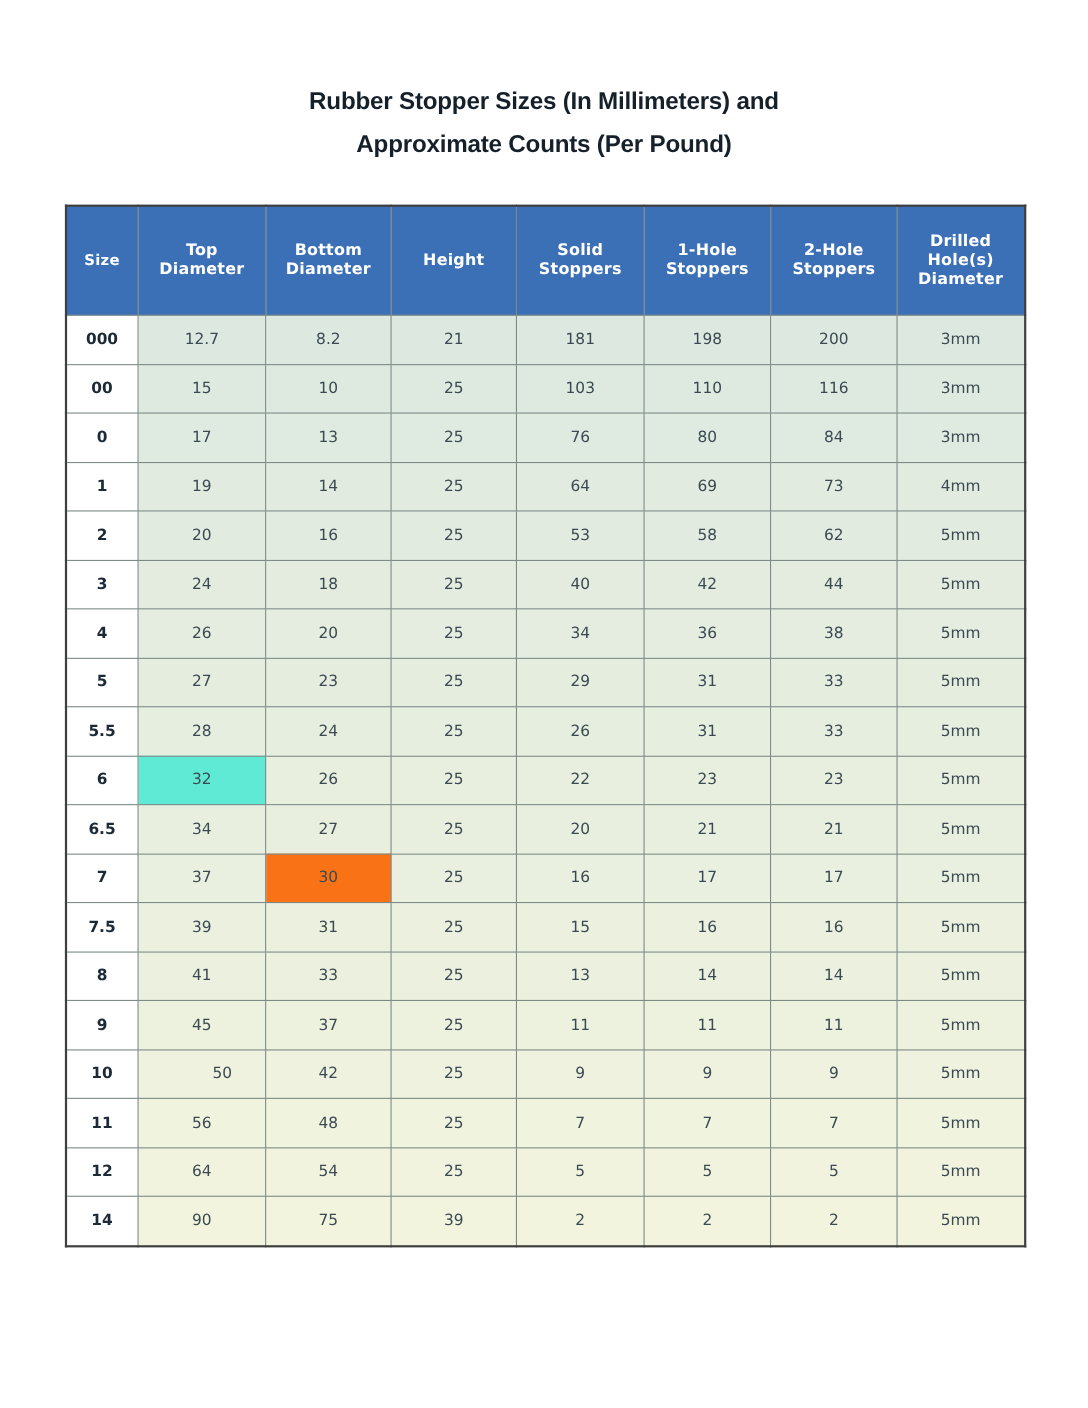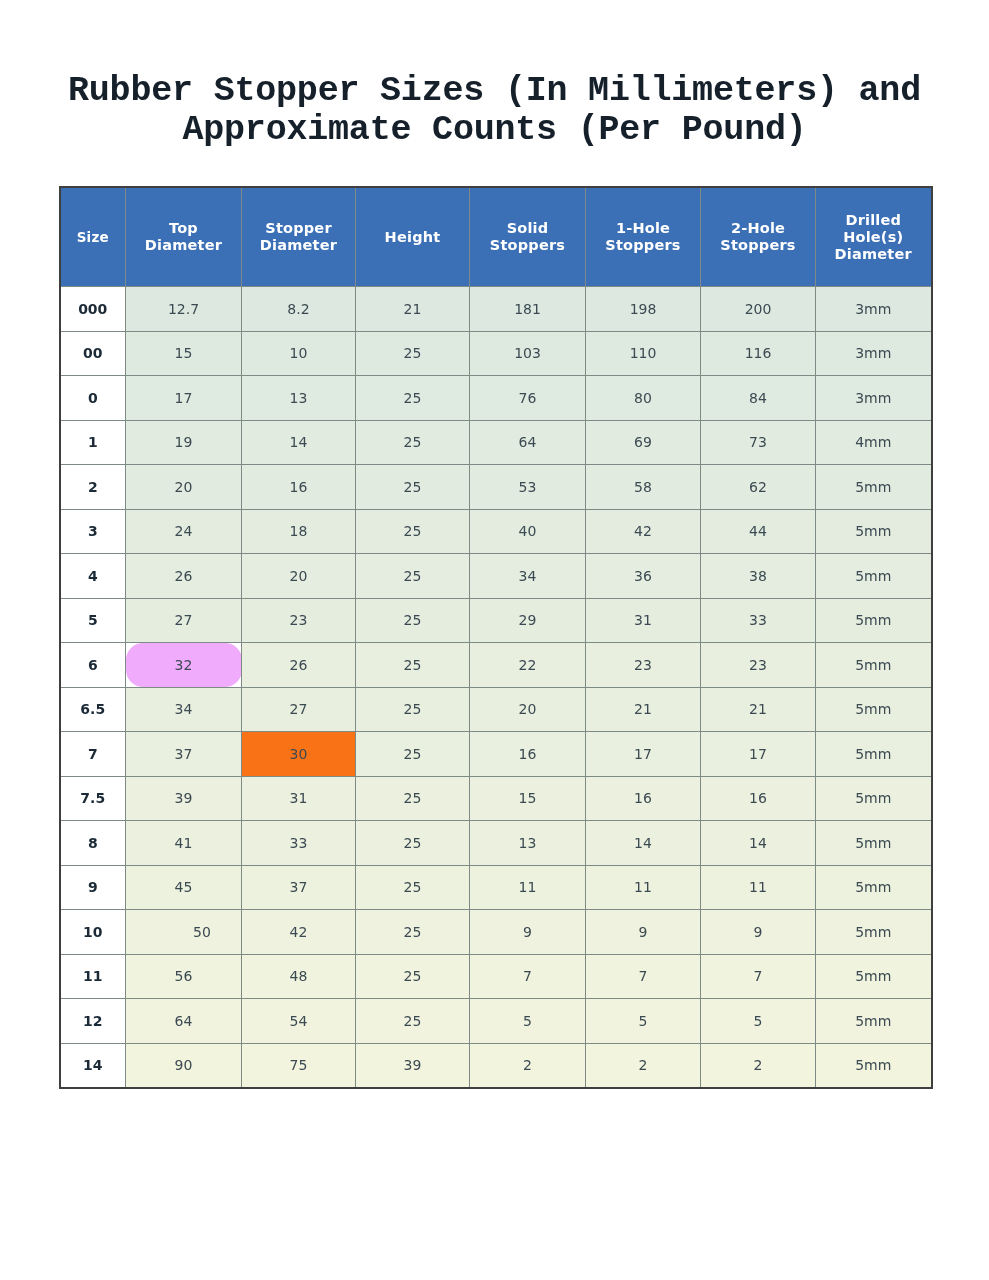--- a/index.html
+++ b/index.html
@@ -20,23 +20,23 @@
     height: 1280px;
     box-sizing: border-box;
     padding: 0;
     position: relative;
   }
   .title-block {
     text-align: center;
     padding-top: 72px;
   }
   .title-line {
-    font-family: Liberation Mono, monospace;
+    font-family: Liberation Sans, sans-serif;
     font-weight: bold;
-    font-size: 35px;
+    font-size: 22px;
     line-height: 39px;
     letter-spacing: -0.2px;
     color: #15202b;
   }
   .table-wrap {
     margin: 36px auto 0 auto;
     width: 872px;
   }
   table.stopper-table {
     border-collapse: collapse;
@@ -118,21 +118,21 @@
       <thead>
         <tr>
           <th class="col-size">
             <span>Size</span>
           </th>
           <th>
             <span>Top</span>
             <span class="hdr-sub">Diameter</span>
           </th>
           <th>
-            <span>Stopper</span>
+            <span>Bottom</span>
             <span class="hdr-sub">Diameter</span>
           </th>
           <th>
             <span>Height</span>
           </th>
           <th>
             <span>Solid</span>
             <span class="hdr-sub">Stoppers</span>
           </th>
           <th>
@@ -225,22 +225,32 @@
             <td class="size-cell">5</td>
             <td style="background: rgb(229, 237, 223);">27</td>
             <td style="background: rgb(229, 237, 223);">23</td>
             <td style="background: rgb(229, 237, 223);">25</td>
             <td style="background: rgb(229, 237, 223);">29</td>
             <td style="background: rgb(229, 237, 223);">31</td>
             <td style="background: rgb(229, 237, 223);">33</td>
             <td style="background: rgb(229, 237, 223);">5mm</td>
           </tr>
           <tr>
+            <td class="size-cell">5.5</td>
+            <td style="background: rgb(230, 238, 223);">28</td>
+            <td style="background: rgb(230, 238, 223);">24</td>
+            <td style="background: rgb(230, 238, 223);">25</td>
+            <td style="background: rgb(230, 238, 223);">26</td>
+            <td style="background: rgb(230, 238, 223);">31</td>
+            <td style="background: rgb(230, 238, 223);">33</td>
+            <td style="background: rgb(230, 238, 223);">5mm</td>
+          </tr>
+          <tr>
             <td class="size-cell">6</td>
-            <td style="background: #f0abfc; border-radius: 17px;">32</td>
+            <td style="background: #5eead4;">32</td>
             <td style="background: rgb(232, 239, 223);">26</td>
             <td style="background: rgb(232, 239, 223);">25</td>
             <td style="background: rgb(232, 239, 223); text-align: center;">22</td>
             <td style="background: rgb(232, 239, 223);">23</td>
             <td style="background: rgb(232, 239, 223);">23</td>
             <td style="background: rgb(232, 239, 223);">5mm</td>
           </tr>
           <tr>
             <td class="size-cell">6.5</td>
             <td style="background: rgb(233, 239, 223);">34</td>

